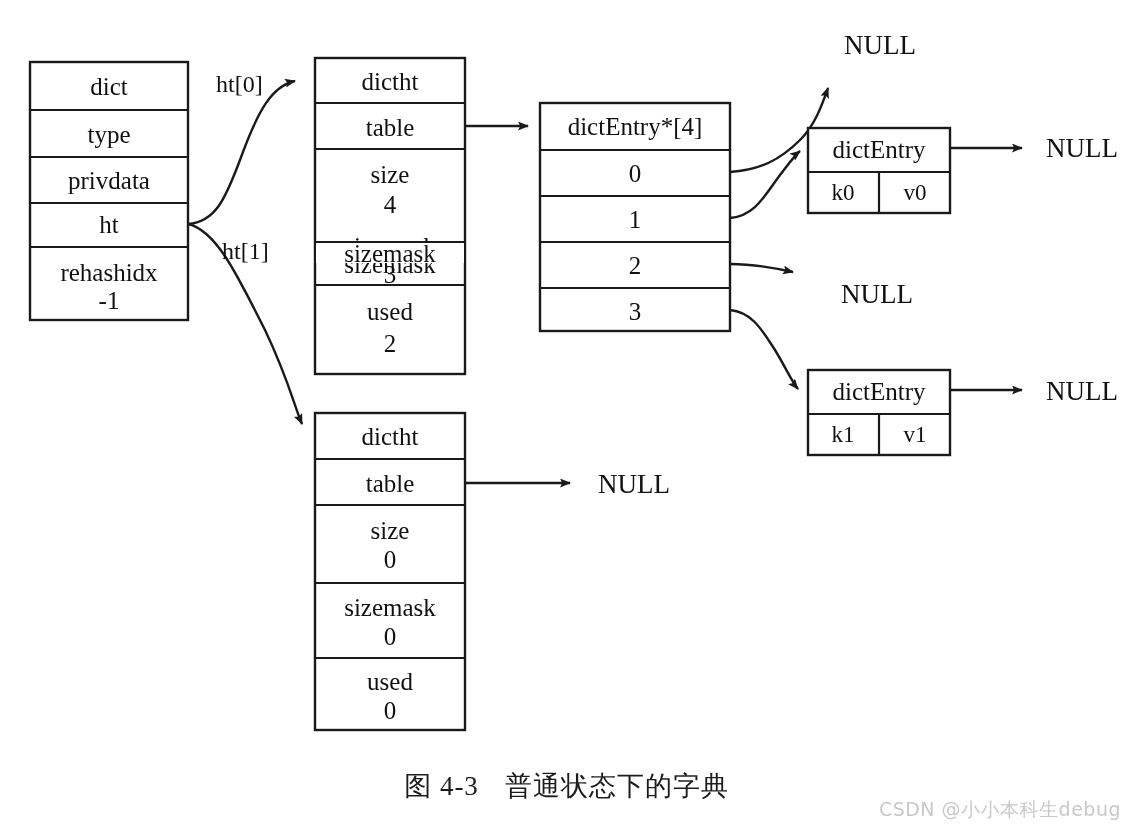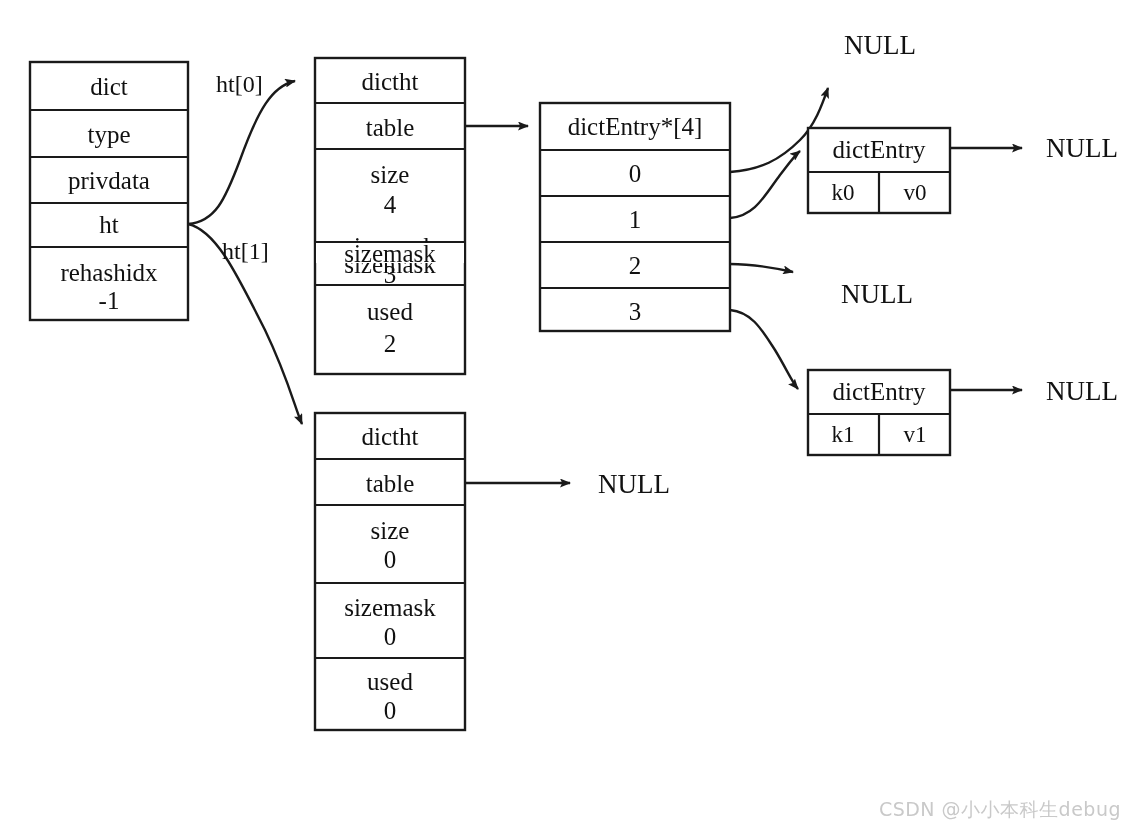--- a/index.html
+++ b/index.html
@@ -203,16 +203,19 @@
       <text class="celltext" x="390" y="568">0</text>
       <text class="celltext" x="390" y="616">sizemask</text>
       <text class="celltext" x="390" y="645">0</text>
       <text class="celltext" x="390" y="690">used</text>
       <text class="celltext" x="390" y="719">0</text>
     </g>
     <line class="connector" x1="465" y1="483" x2="570" y2="483" marker-end="url(#arrow)"></line>
     <text class="nulltext" x="634" y="493">NULL</text>
   </svg>
 
+  <div class="caption">
+    <span>图 4-3</span><span class="cap-gap"></span><span>普通状态下的字典</span>
+  </div>
 
   <div class="watermark">CSDN @小小本科生debug</div>
 
 </div>
 
 </body></html>

